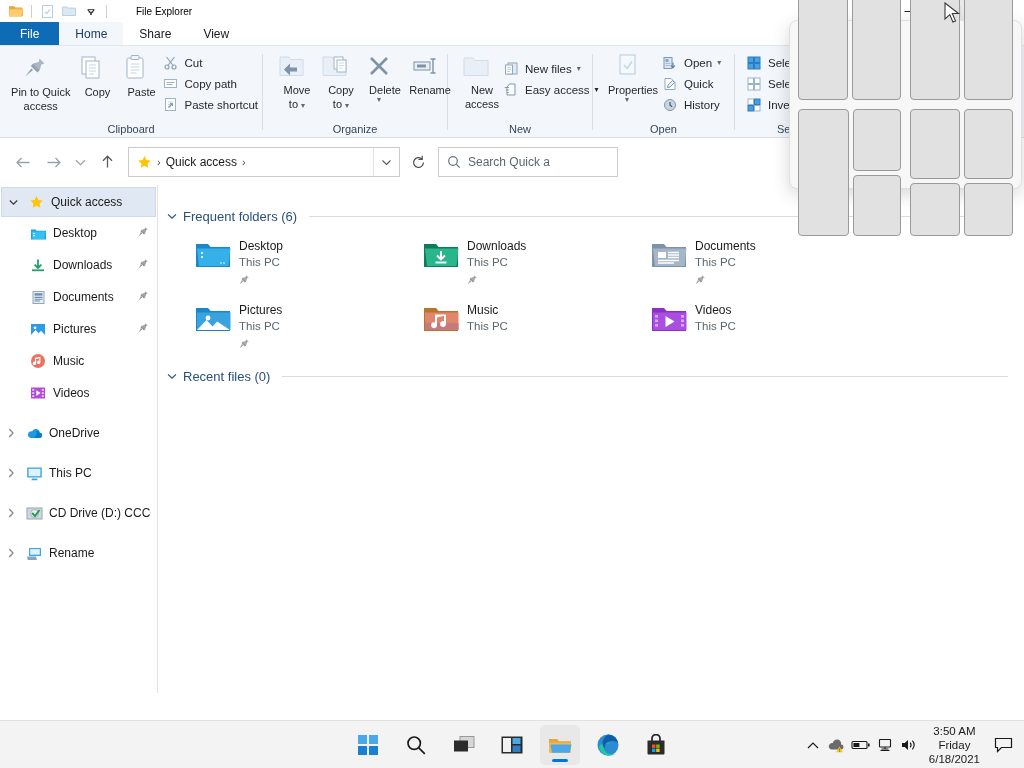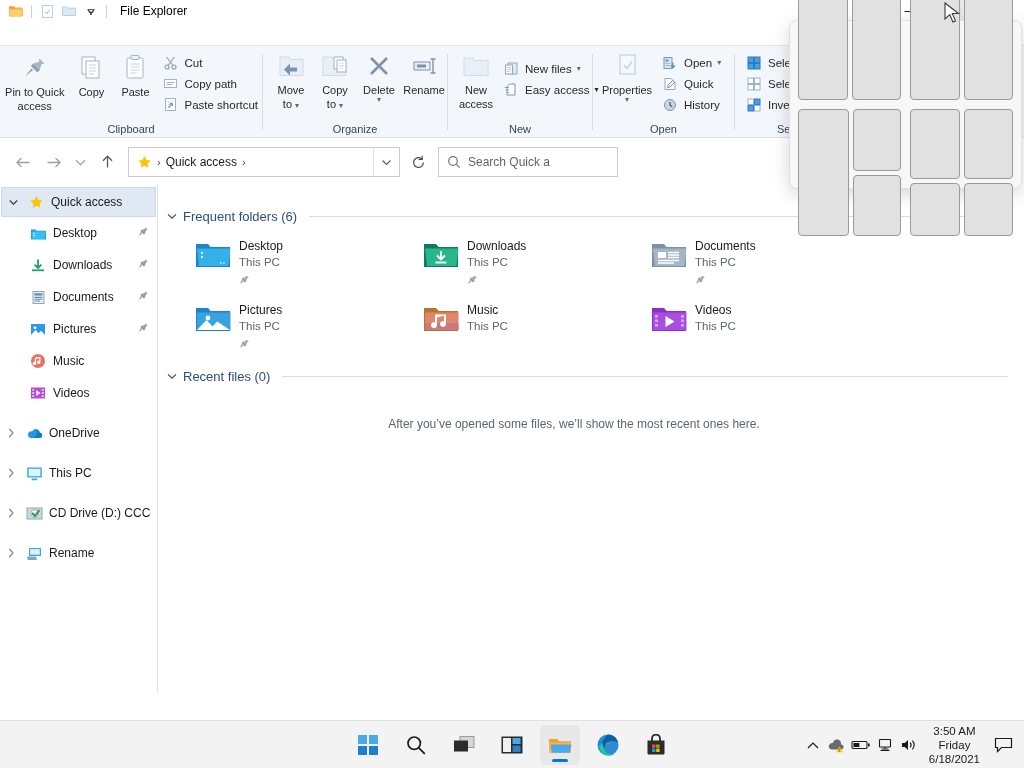--- a/index.html
+++ b/index.html
@@ -14,21 +14,21 @@
 
   
   .titlebar {
     position: absolute; left: 0; top: 0; width: 1024px; height: 22px;
     background: #ffffff; display: flex; align-items: center;
   }
   .qat { display: flex; align-items: center; height: 22px; padding-left: 5px; gap: 0px; }
   .qat-ico { width: 22px; height: 20px; display: flex; align-items: center; justify-content: center; }
   .qat-sep { width: 1px; height: 13px; background: #cfcfcf; margin: 0 4px; }
   .tb-title {
-    font-size: 12px; color: #000; margin-left: 9px; white-space: nowrap;
+    font-size: 10px; color: #000; margin-left: 25px; white-space: nowrap;
   }
   .winbtns { position: absolute; right: 0; top: 0; display: flex; height: 22px; }
   .winbtn {
     width: 46px; height: 22px; display: flex; align-items: center; justify-content: center;
   }
   .winbtn.hover { background: #e9e9e9; }
   .winbtn svg { display: block; }
 
   
   .tabstrip {
@@ -57,21 +57,21 @@
     line-height: 14px; white-space: nowrap;
   }
   .rgroup-div { width: 1px; background: #d7dee5; height: 76px; align-self: center; }
 
   .btn-lg {
     width: auto; min-width: 44px; display: flex; flex-direction: column;
     align-items: center; padding: 2px 5px 0; cursor: default;
   }
   .btn-lg .lbl {
     font-size: 11px; color: #24292f; text-align: center; line-height: 12px;
-    margin-top: 2px; white-space: nowrap;
+    margin-top: 2px; white-space: nowrap; padding-left: 12px;
   }
   .btn-sm {
     display: flex; align-items: center; height: 21px; padding: 0 4px; gap: 5px;
   }
   .btn-sm .lbl { font-size: 11.5px; color: #24292f; white-space: nowrap; }
   .col-sm { display: flex; flex-direction: column; padding-top: 2px; }
   .caret-d { font-size: 8px; color: #5c6b7a; line-height: 8px; }
   .icobox { display: flex; align-items: center; justify-content: center; }
 
   
@@ -236,20 +236,27 @@
           </svg>
       </div>
       <div class="winbtn">
         <svg width="11" height="11" viewBox="0 0 11 11">
             <path d="M0.7 0.7l9.6 9.6M10.3 0.7l-9.6 9.6" stroke="#222" stroke-width="1"></path>
           </svg>
       </div>
     </div>
   </div>
 
+  <div class="tabstrip">
+    <div class="tab file">File</div>
+    <div class="tab active">Home</div>
+    <div class="tab">Share</div>
+    <div class="tab">View</div>
+    <div class="tabstrip-fill"></div>
+  </div>
   <div class="tabstrip-line"></div>
 
   <div class="ribbon">
 
     <div class="rgroup" style="width:262px">
       <div class="rgroup-body">
         <div class="btn-lg" style="width:76px">
           <span class="icobox">
             <svg width="32" height="32" viewBox="0 0 32 32">
               <path d="M20.5 6.5l5 5-3.2 1-1.5 5.6-6.6-6.6 5.6-1.5z" fill="#a9b6c4"></path>
@@ -876,21 +883,20 @@
       <div class="section-hd" style="">
         <span class="icobox">
           <svg width="10" height="7" viewBox="0 0 10 7">
               <path d="M1 1.4L5 5.2 9 1.4" stroke="#2a4f7c" stroke-width="1.2" fill="none"></path>
             </svg>
         </span>
         <span class="txt">Recent files (0)</span>
         <span class="rule"></span>
       </div>
 
-      <div class="empty-msg" style="width:830px">After you’ve opened some files, we’ll show the most recent ones here.</div>
     </div>
   </div>
 
 
   <div class="taskbar">
     <div class="tb-center">
 
       <div class="tb-btn">
         <svg width="22" height="22" viewBox="0 0 22 22">
           <rect x="1" y="1" width="9" height="9" fill="#4aa8e8"></rect>

